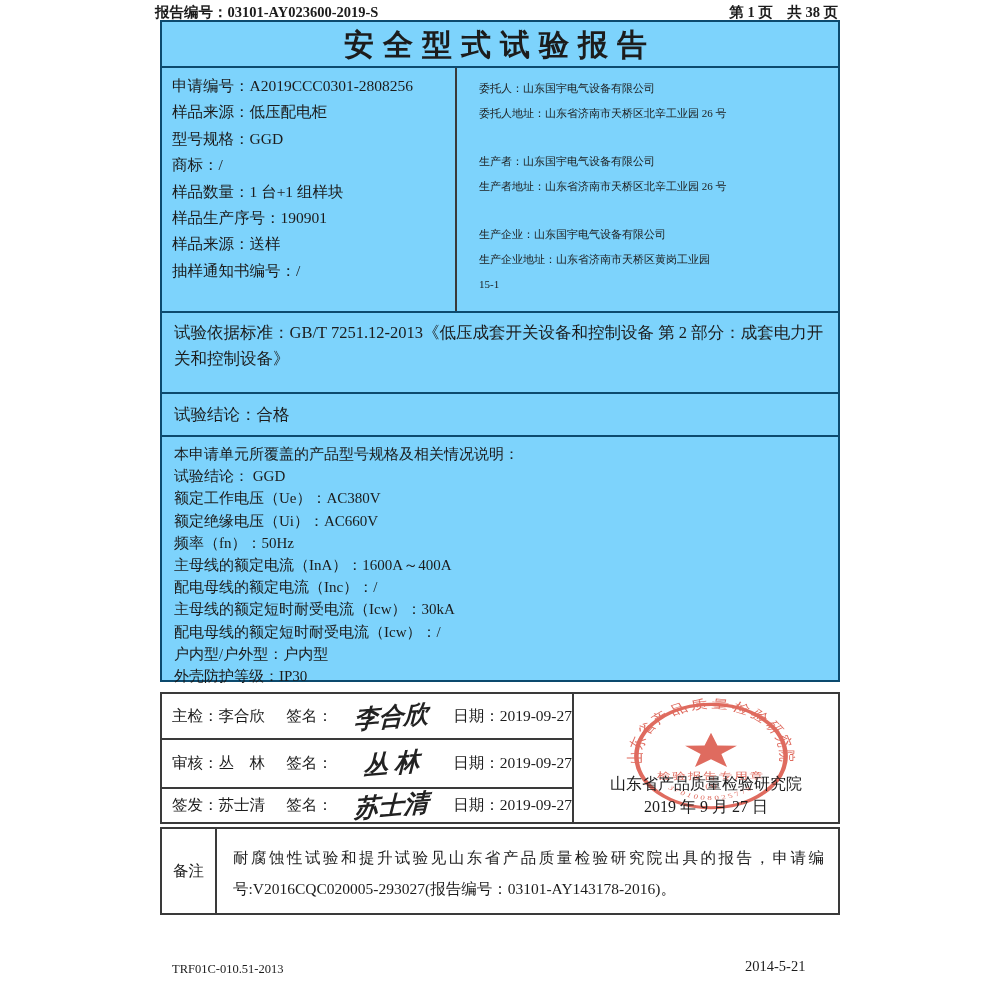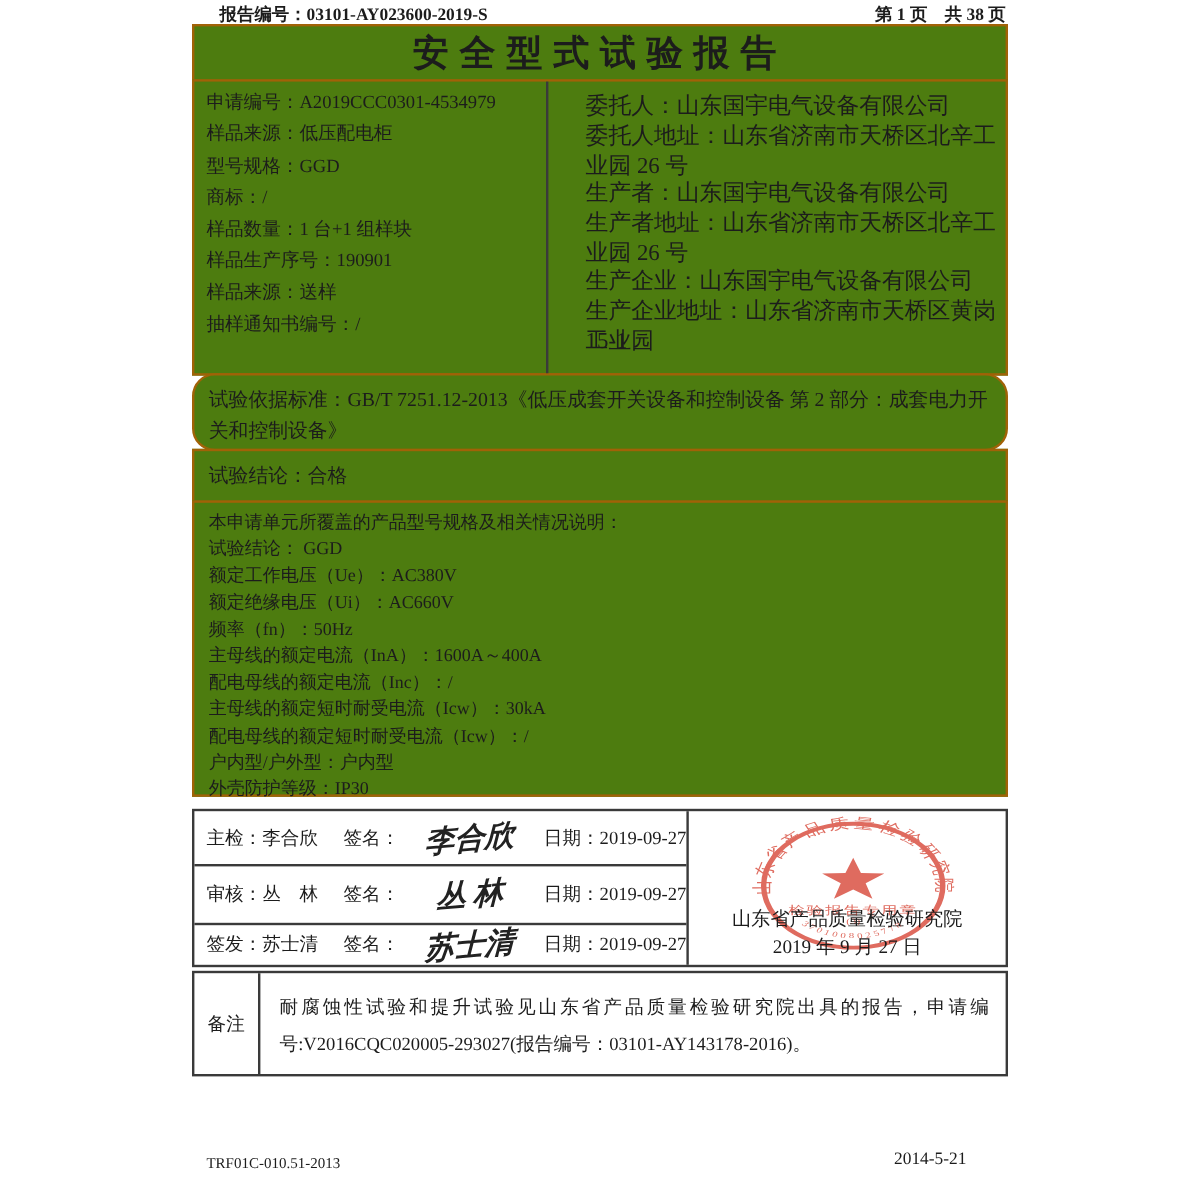--- a/index.html
+++ b/index.html
@@ -1,39 +1,39 @@
 <!DOCTYPE html>
 <html><head>
 <meta charset="utf-8">
 <style>
   html,body { margin:0; padding:0; background:#ffffff; }
   .page {
     position:relative; width:1000px; height:1000px; background:#ffffff;
     font-family:"Liberation Serif","DejaVu Serif",serif; color:#1c1c1c;
     overflow:hidden;
   }
-  .hdr-left  { position:absolute; left:183px; top:3px;  font-size:14.5px; font-weight:bold; white-space:nowrap; }
+  .hdr-left  { position:absolute; left:155px; top:3px;  font-size:14.5px; font-weight:bold; white-space:nowrap; }
   .hdr-right { position:absolute; right:162px; top:3px; font-size:14.5px; font-weight:bold; white-space:nowrap; }
 
   .doc { position:absolute; left:160px; top:20px; width:680px; }
-  .block { box-sizing:border-box; width:680px; border:2px solid #a16207; background:#4d7c0f; }
+  .block { box-sizing:border-box; width:680px; border:2px solid #0c4a6e; background:#7dd3fc; }
   .block + .block { margin-top:-2px; }
 
   .title-block { height:48px; line-height:45px; text-align:center; font-size:30px; font-weight:600; letter-spacing:9px; }
 
   .info-block { height:247px; display:flex; padding:0; }
   .info-left  { box-sizing:border-box; width:295px; border-right:2px solid #3a3a3a; padding:5px 4px 0 10px; font-size:15.5px; }
   .info-left .line { height:26.4px; line-height:26.4px; white-space:nowrap; }
-  .info-right { flex:1; padding:8px 6px 0 8px; font-size:19px;margin-left:23px; }
+  .info-right { flex:1; padding:8px 6px 0 22px; font-size:11px; }
   .info-right .line { height:25px; line-height:25px; }
   .info-right .grp { margin-bottom:23px; }
   .info-right .grp:last-child { margin-bottom:0; }
   .line-center { text-align:left; }
 
-  .standard-block  { height:65px; padding:7px 12px; box-sizing:border-box; font-size:16.5px; line-height:26px;border-radius:19px; }
+  .standard-block  { height:83px; padding:7px 12px; box-sizing:border-box; font-size:16.5px; line-height:26px; }
   .conclusion-block{ height:45px; line-height:42px; padding:0 12px; box-sizing:border-box; font-size:16.5px; }
 
   .product-block { height:247px; padding:6px 12px; box-sizing:border-box; font-size:15px; }
   .product-block .line { height:22.2px; line-height:22.2px; white-space:nowrap; }
 
   .sig-table { box-sizing:border-box; margin-top:10px; width:680px; height:132px; border:2px solid #3a3a3a; display:flex; background:#fff; }
   .sig-left { box-sizing:border-box; width:412px; border-right:2px solid #3a3a3a; display:flex; flex-direction:column; }
   .sig-row { display:flex; align-items:center; padding-left:10px; border-bottom:2px solid #3a3a3a; box-sizing:border-box; }
   .sig-row:nth-child(1) { height:50px; }
   .sig-row:nth-child(2) { height:53px; }
@@ -63,21 +63,21 @@
 
   <div class="hdr-left">报告编号：03101-AY023600-2019-S</div>
   <div class="hdr-right">第 1 页　共 38 页</div>
 
   <div class="doc">
 
     <div class="block title-block">安全型式试验报告</div>
 
     <div class="block info-block">
       <div class="info-left">
-        <div class="line">申请编号：A2019CCC0301-4534979</div>
+        <div class="line">申请编号：A2019CCC0301-2808256</div>
         <div class="line">样品来源：低压配电柜</div>
         <div class="line">型号规格：GGD</div>
         <div class="line">商标：/</div>
         <div class="line">样品数量：1 台+1 组样块</div>
         <div class="line">样品生产序号：190901</div>
         <div class="line">样品来源：送样</div>
         <div class="line">抽样通知书编号：/</div>
       </div>
       <div class="info-right">
         <div class="grp">

